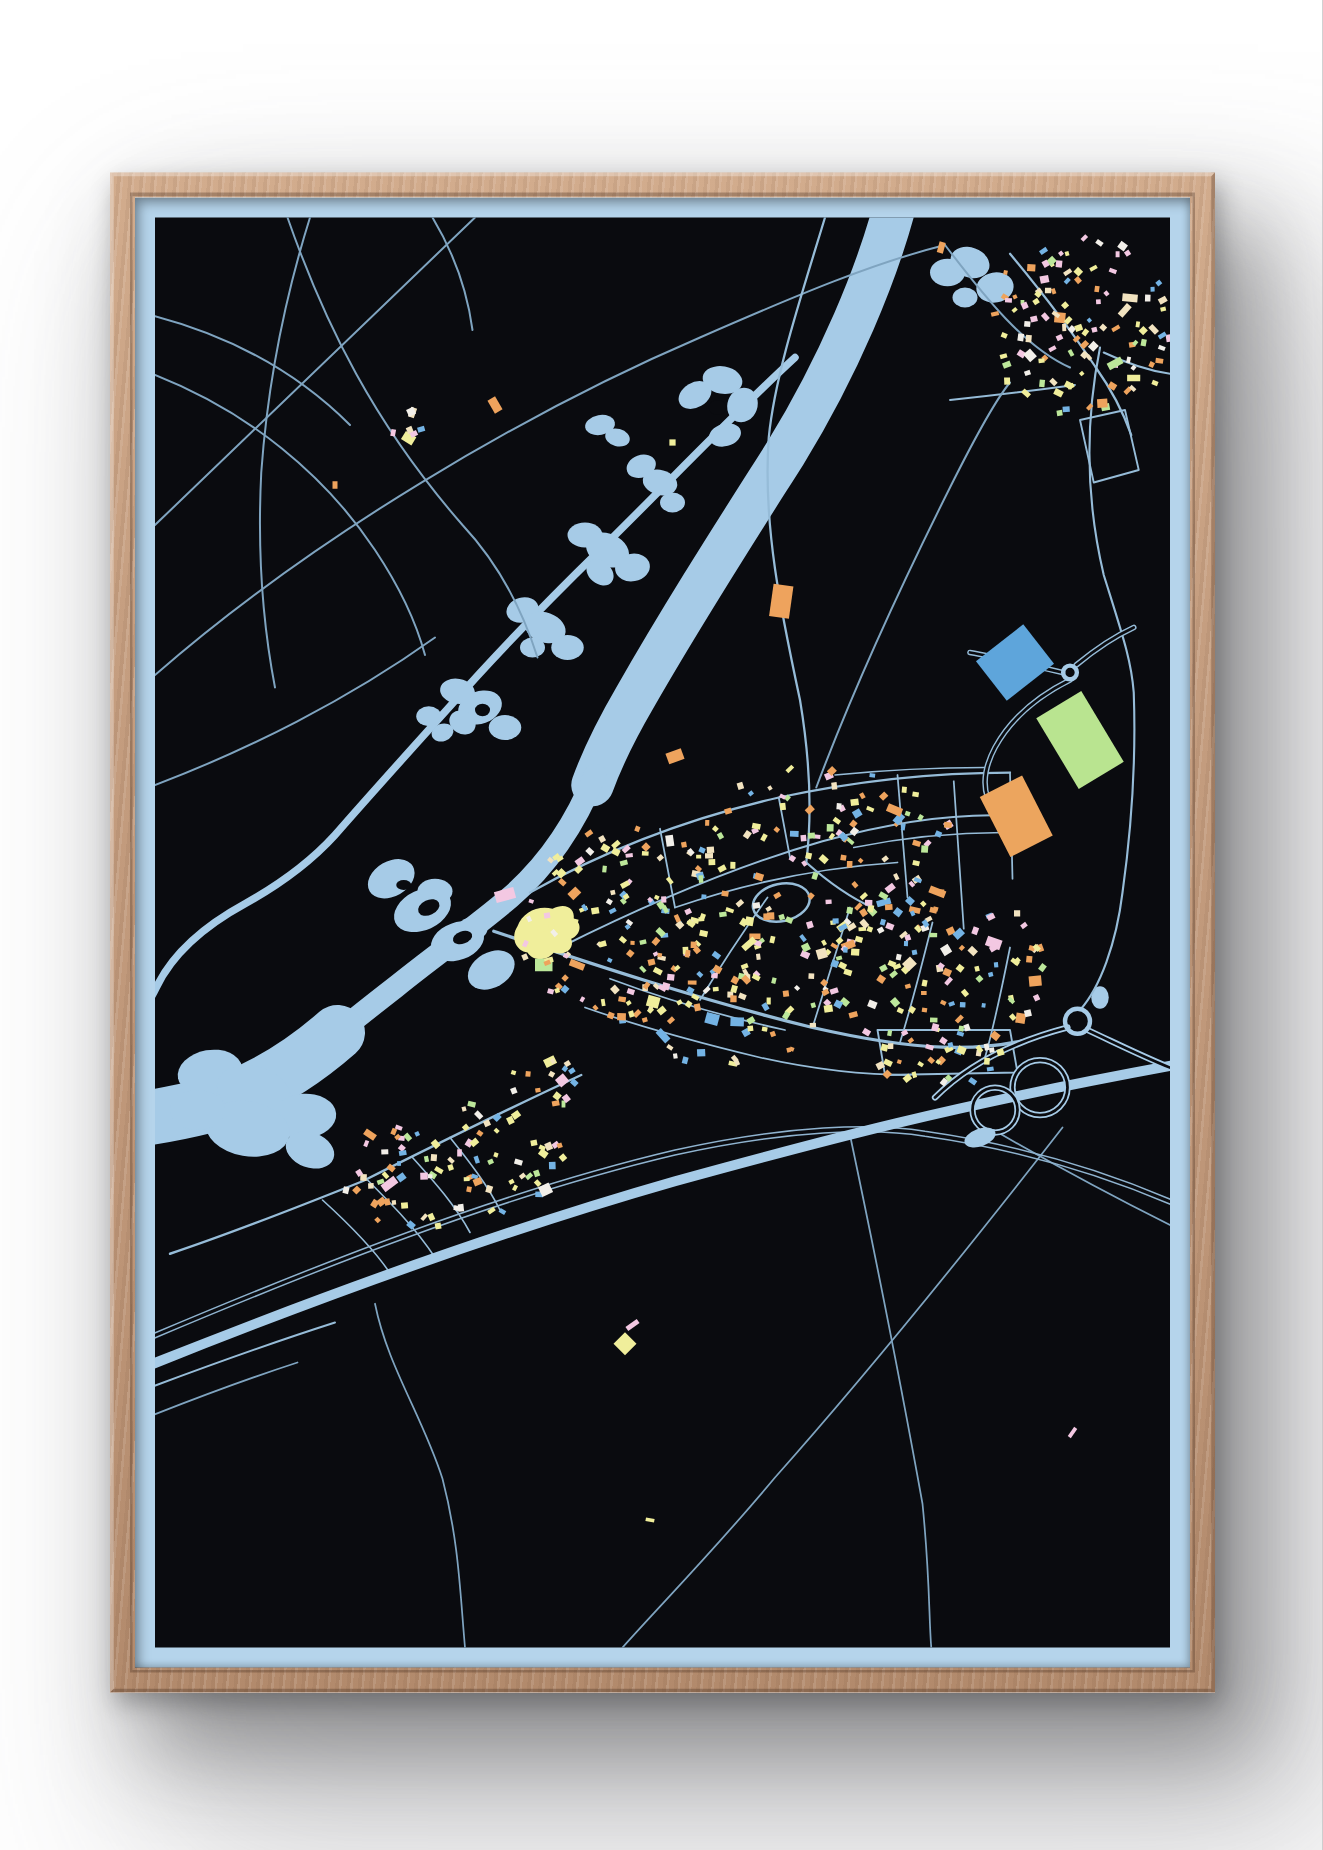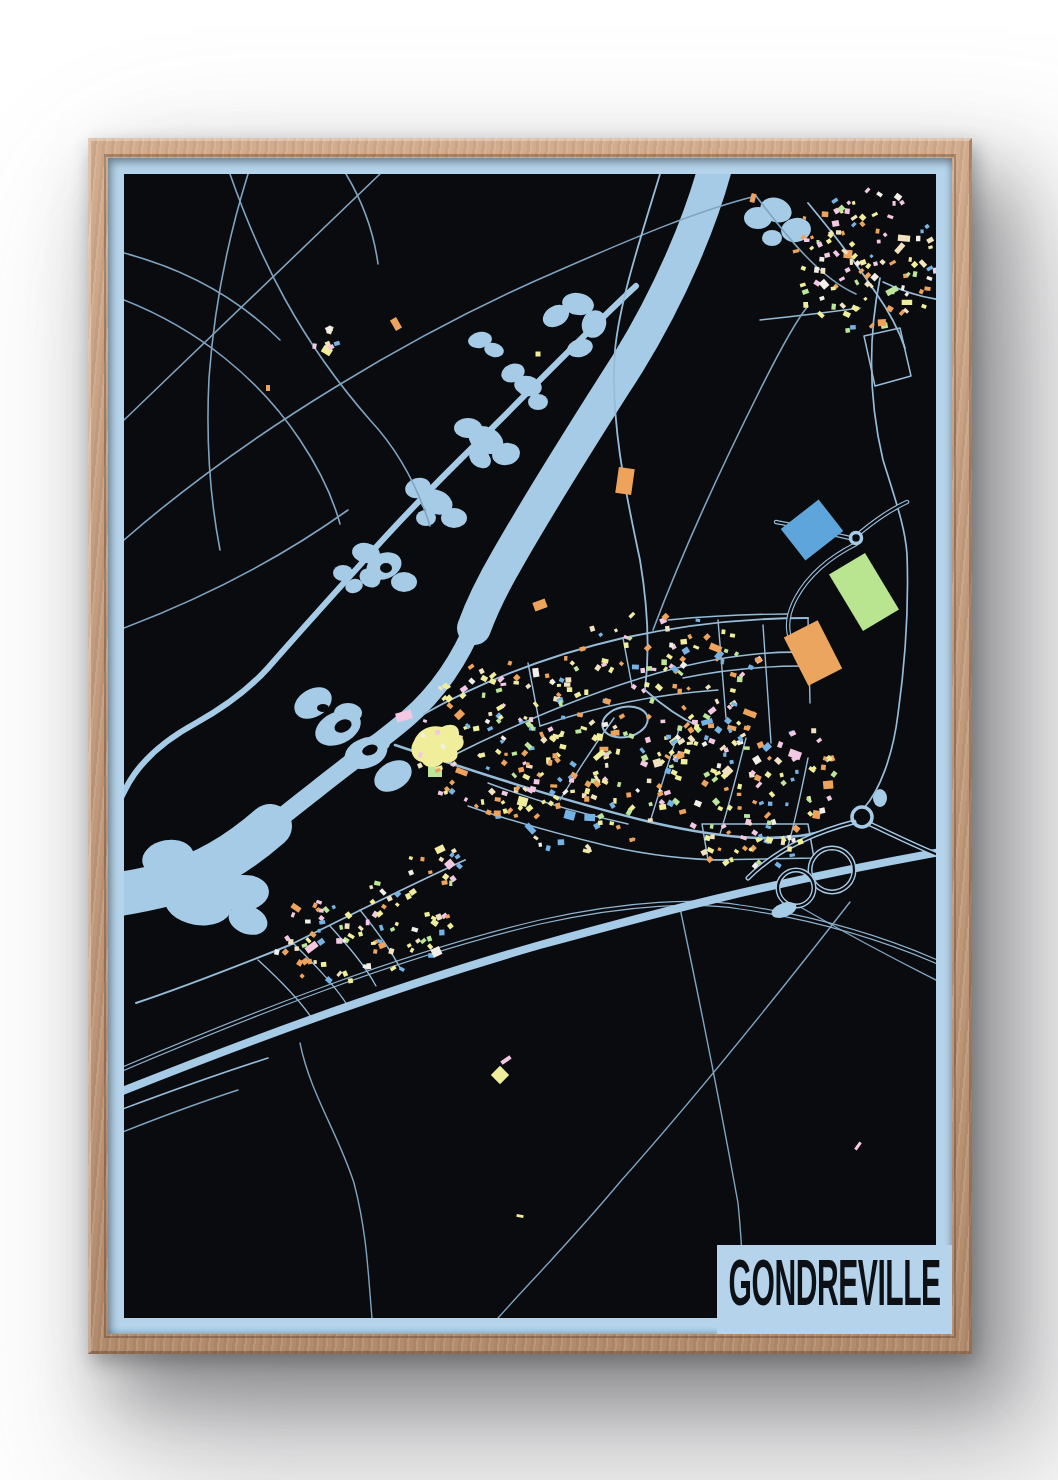--- a/index.html
+++ b/index.html
@@ -870,18 +870,15 @@
               <rect x="335.0347117124749" y="716.1430742398225" width="5.303234224207699" height="5.3935680775903165" fill="#f0ee9b" transform="rotate(37.9853246267885 337.68632882457877 718.8398582786176)"></rect>
               <rect x="214.03351162247588" y="188.7294717386619" width="9.810623665712773" height="7.606095416005701" fill="#f0ee9b" transform="rotate(31.754308775998652 218.93882345533228 192.53251944666476)"></rect>
               <rect x="226.09574594443606" y="183.3734589655583" width="5.68376618437469" height="4.098575851181522" fill="#74b3e4" transform="rotate(-16.114231199026108 228.9376290366234 185.42274689114907)"></rect>
               <rect x="217.43428484781936" y="183.41258606281247" width="4.832665926776826" height="5.297983494820073" fill="#f2e3c0" transform="rotate(-22.70043226890266 219.85061781120777 186.0615778102225)"></rect>
               <rect x="217.80748173837083" y="168.42847506703646" width="6.093993205577135" height="5.914105970878154" fill="#f2efe9" transform="rotate(-23.90950657427311 220.8544783411594 171.38552805247554)"></rect>
               <rect x="220.17628341999773" y="187.0645841935823" width="5.752761624753475" height="4.173763954779133" fill="#f3c8e2" transform="rotate(-25.775116705335677 223.05266423237447 189.15146617097187)"></rect>
               <rect x="204.65504693262469" y="185.48325839610771" width="3.7693073879927397" height="5.449595029698685" fill="#f3c8e2" transform="rotate(10.549885197542608 206.53970062662106 188.20805591095706)"></rect>
             </g>
           </g>
         </svg>
-      <div class="title-panel">
-        <div class="title-text">GONDREVILLE</div>
-      </div>
     </div>
   </div>
 </div>
 
 </body></html>

